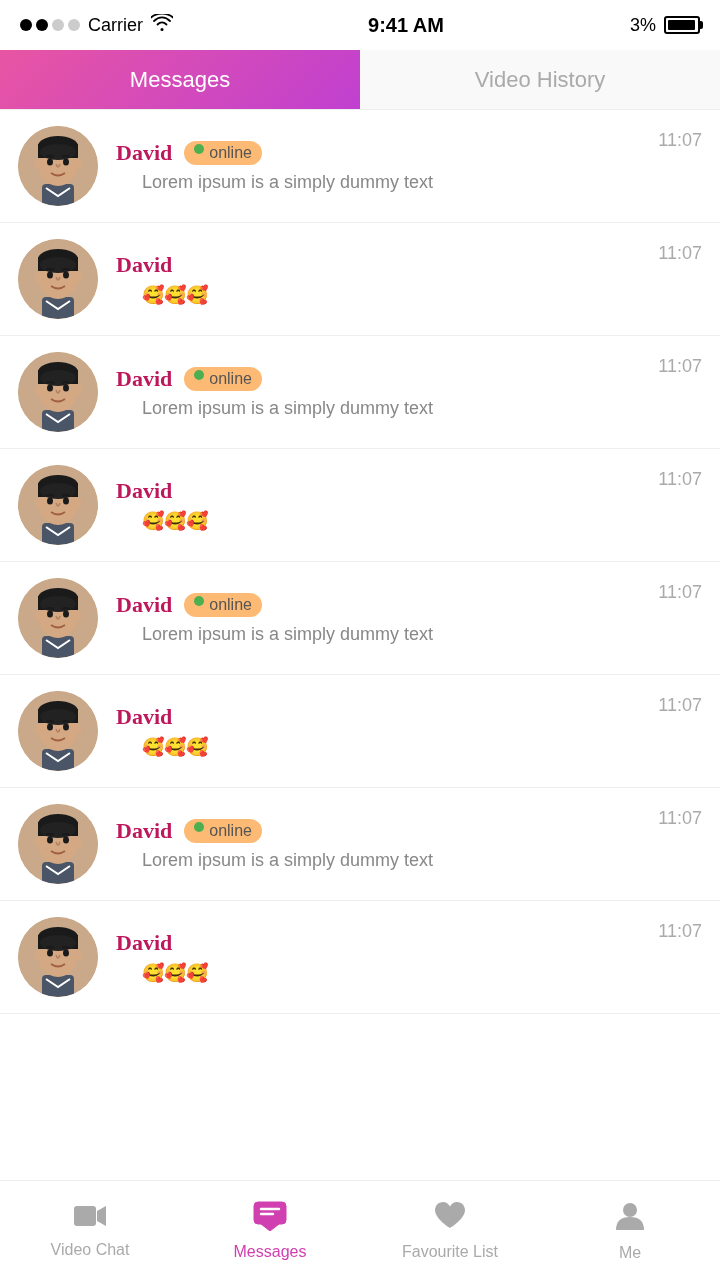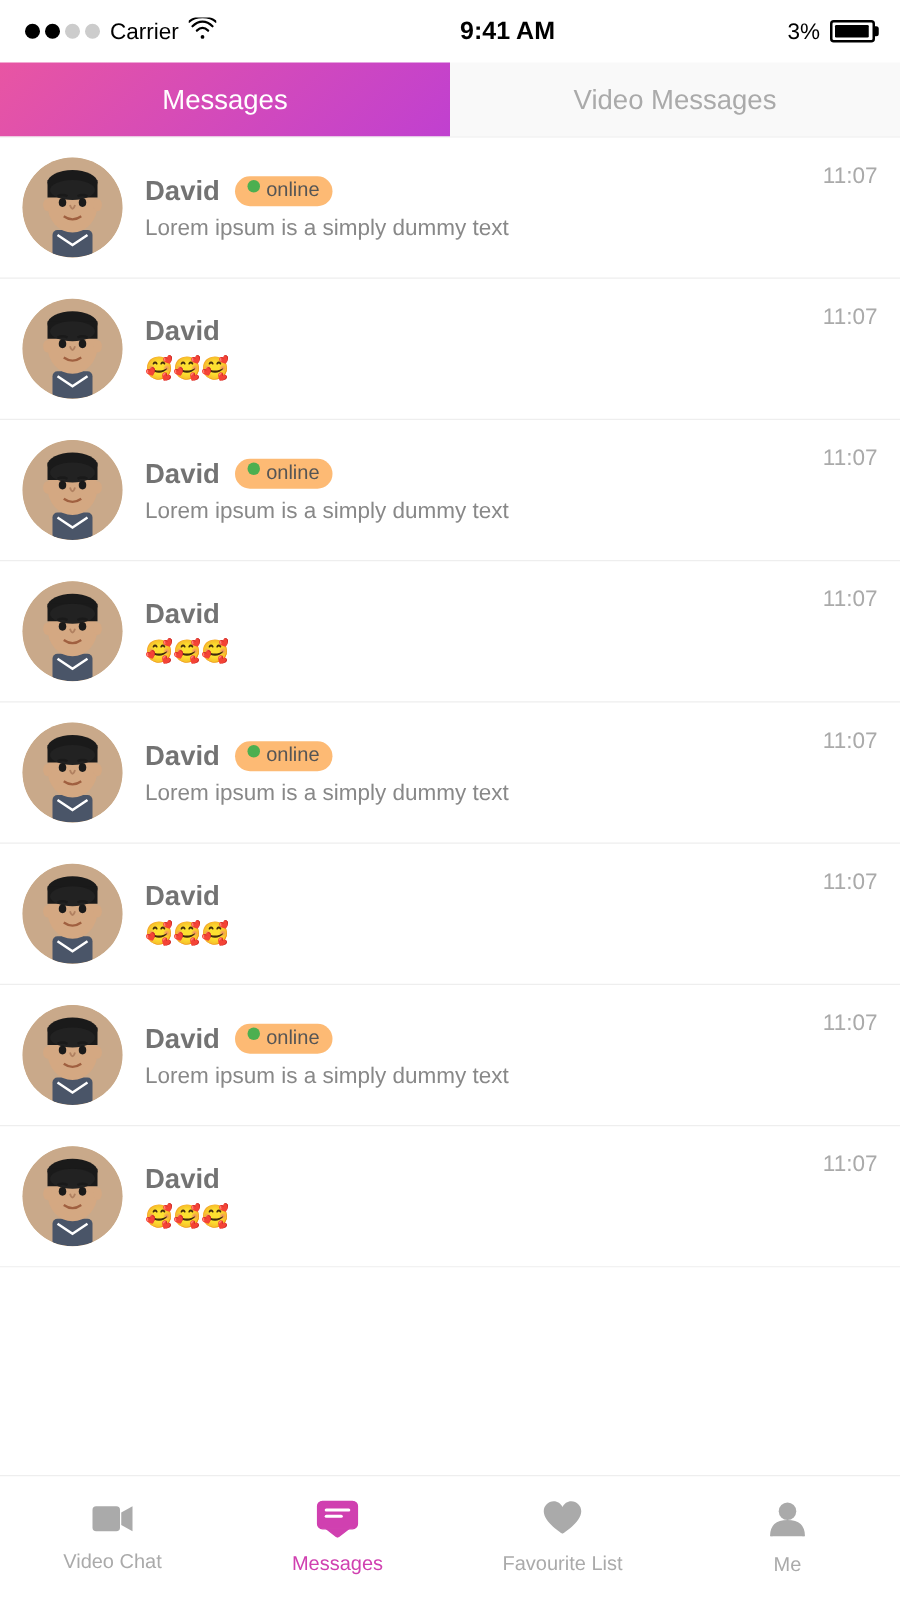--- a/index.html
+++ b/index.html
@@ -141,21 +141,22 @@
     }
     .msg-header {
       display: flex;
       align-items: center;
       gap: 12px;
       margin-bottom: 6px;
     }
     .msg-name {
       font-size: 22px;
       font-weight: 600;
-      color: #737373;
+      color: #be185d;
+      font-family: Liberation Serif, serif;
     }
     .online-badge {
       display: flex;
       align-items: flex-start;
       gap: 5px;
       background: #fdba74;
       border-radius: 20px;
       padding: 3px 10px;
       font-size: 16px;
       color: #555;
@@ -165,20 +166,21 @@
       border-radius: 50%;
       background: #4caf50;
       flex-shrink: 0;
     }
     .msg-preview {
       font-size: 18px;
       color: #888;
       white-space: nowrap;
       overflow: hidden;
       text-overflow: ellipsis;
+      margin-left: 26px;
     }
     .msg-time {
       font-size: 18px;
       color: #aaa;
       flex-shrink: 0;
       align-self: flex-start;
       margin-top: 4px;
     }
 
     
@@ -247,21 +249,21 @@
         </div>
     </div>
   </div>
 </div>
 
 <div class="top-tabs">
   <div class="top-tab active">
     <span>Messages</span>
   </div>
   <div class="top-tab inactive">
-    <span>Video Messages</span>
+    <span>Video History</span>
   </div>
 </div>
 
 <div class="content-wrap">
   <div class="message-list" id="message-list">
 
   <div class="message-item">
     <div class="avatar-wrap"><svg class="avatar-svg" viewBox="0 0 80 80" xmlns="http://www.w3.org/2000/svg">
     <circle cx="40" cy="40" r="40" fill="#c9a98a"></circle>
 

